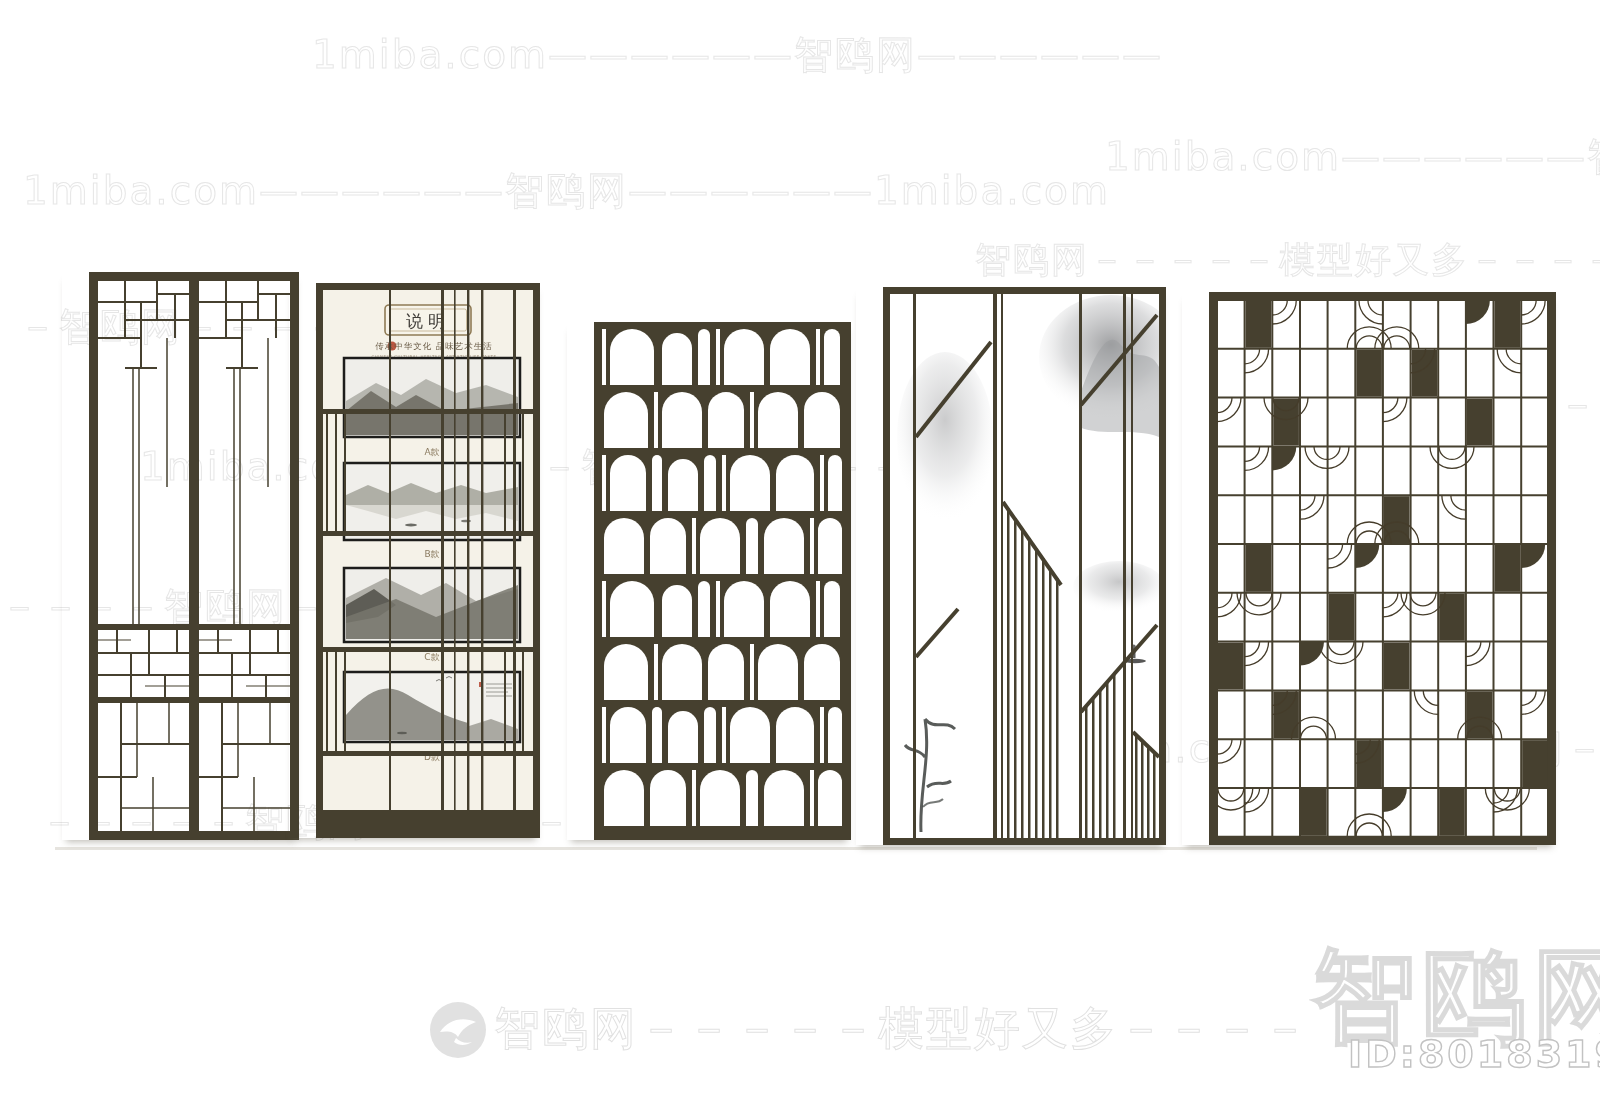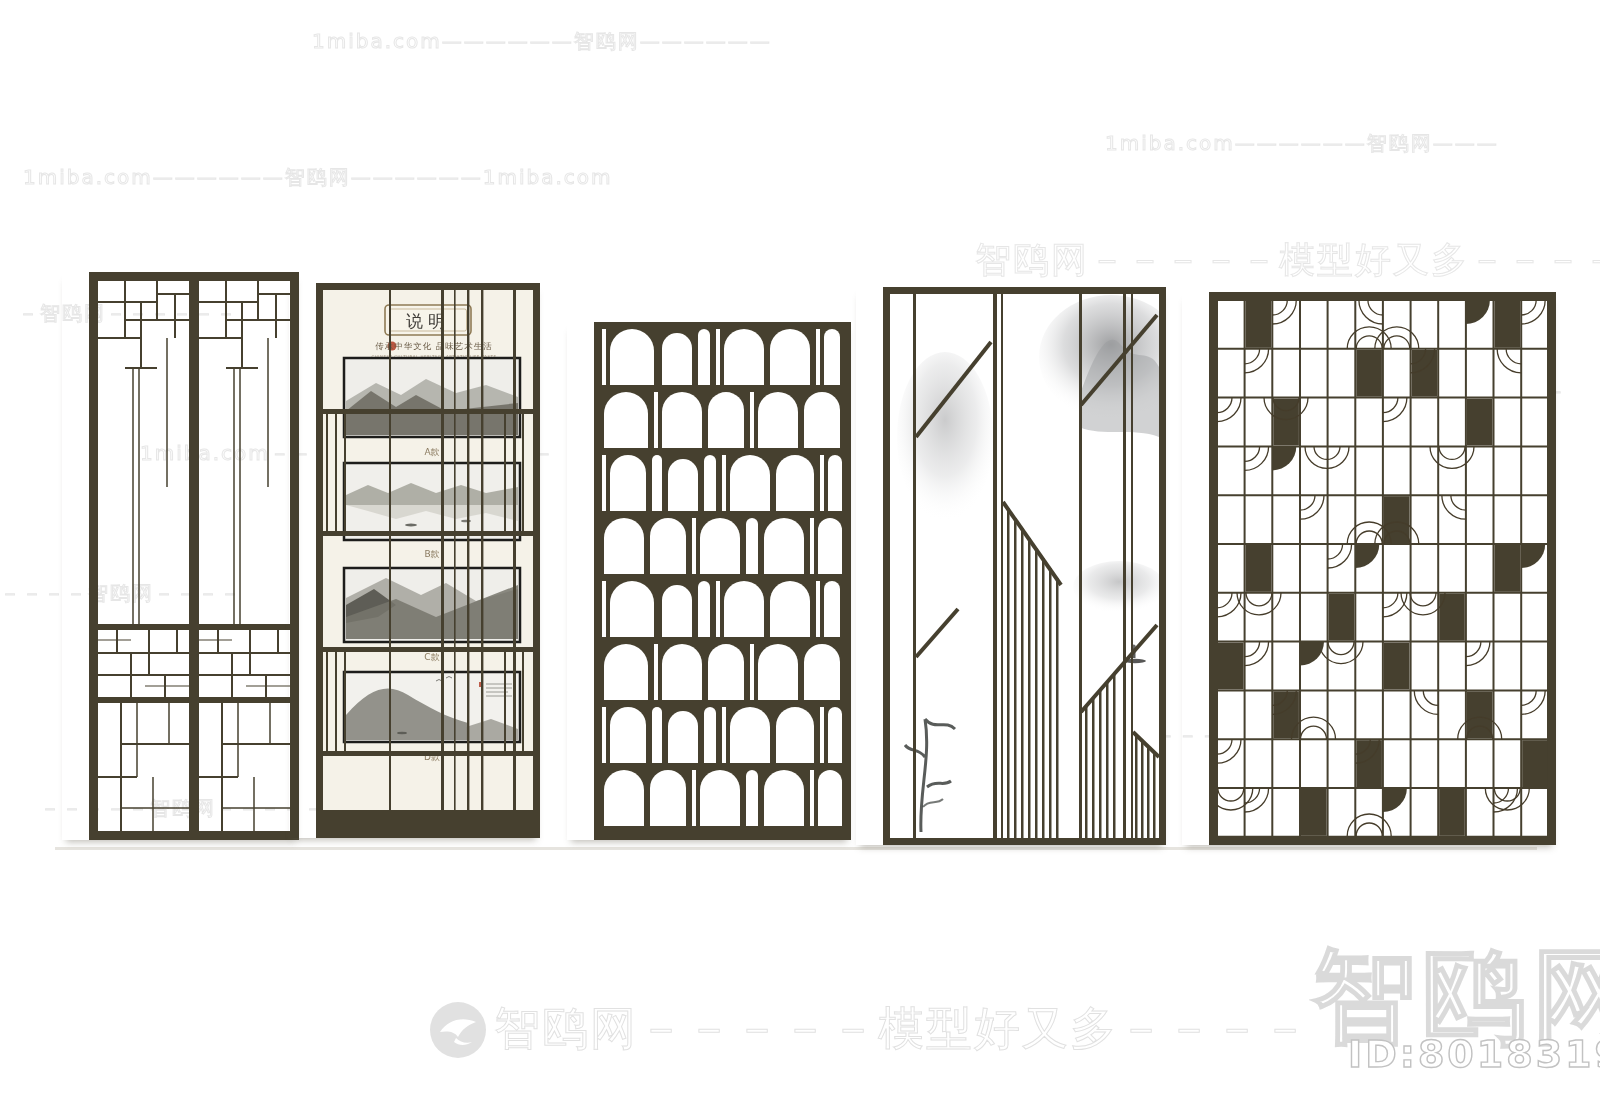--- a/index.html
+++ b/index.html
@@ -6,21 +6,21 @@
   .canvas{position:relative;width:1600px;height:1111px;background:#ffffff;overflow:hidden;
           font-family:"DejaVu Sans","Liberation Sans",sans-serif;}
   .panel{position:absolute;}
   .panel svg{display:block;width:100%;height:100%;}
   .shadow{box-shadow:0 6px 7px -4px rgba(95,90,75,.40);padding-left:27px;}
   .groundline{position:absolute;left:55px;top:847px;width:1482px;height:3px;
               background:#dedbd4;opacity:.75;}
   
   .wm{position:absolute;white-space:nowrap;color:transparent;
       -webkit-text-stroke:1px #e4e4e4;letter-spacing:2px;opacity:.9;}
-  .wm-sm{font-size:20px;}
+  .wm-sm{font-size:39px;}
   .wm-md{font-size:36px;}
   .wm-footer{font-size:46px;-webkit-text-stroke:1px #dedede;}
   .wm-big{font-size:104px;font-weight:bold;-webkit-text-stroke:1.6px #d7d7d7;letter-spacing:6px;}
   .wm-id{font-size:38px;font-weight:bold;color:#ffffff;-webkit-text-stroke:1.4px #c2c2c2;
          letter-spacing:3px;font-family:"DejaVu Sans","Liberation Sans",sans-serif;}
   .logo-circle{position:absolute;left:430px;top:1002px;width:56px;height:56px;border-radius:50%;
                background:#dcdcdc;opacity:.85;}
 </style>
 </head>
 <body>

